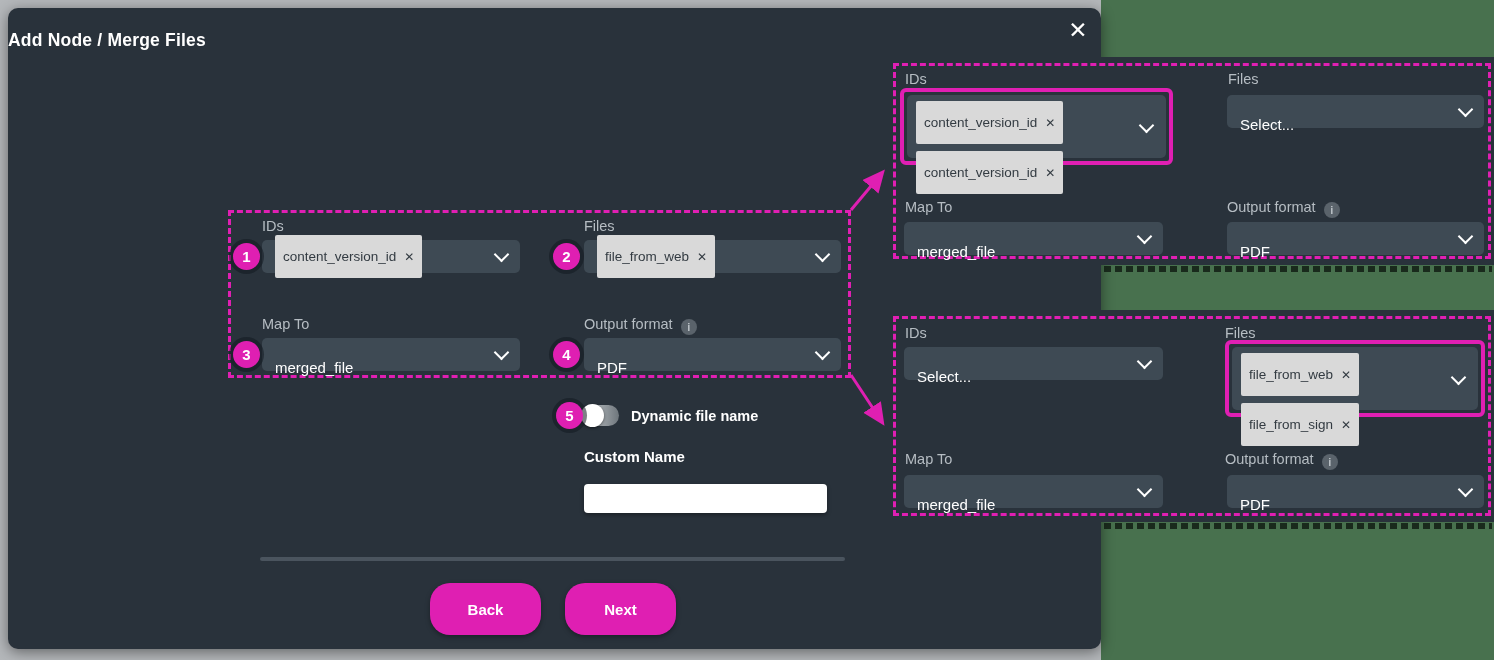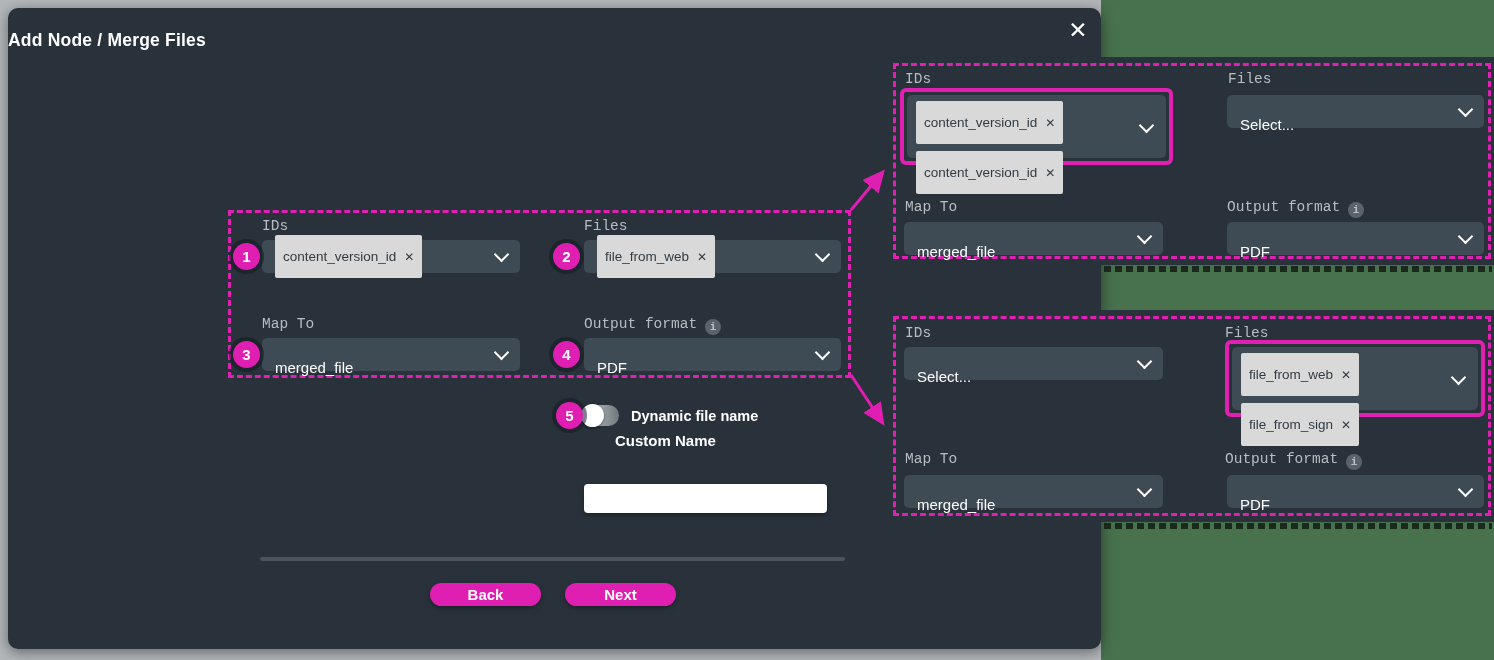--- a/index.html
+++ b/index.html
@@ -25,21 +25,21 @@
     color:#fff;font-size:17.5px;font-weight:bold;letter-spacing:.2px;
   }
   .close-btn{
     position:absolute;left:1056px;top:8px;width:28px;height:28px;
     color:#fff;font-size:23px;line-height:28px;text-align:center;cursor:pointer;
   }
 
   .dash-box{border:3px dashed #e01fb3;box-sizing:border-box;position:absolute;}
   .main-box{left:220px;top:202px;width:623px;height:168px;}
 
-  .fld-label{position:absolute;color:#b6bdc3;font-size:14.5px;white-space:nowrap;font-family:Liberation Mono, monospace;}
+  .fld-label{position:absolute;color:#b6bdc3;font-size:14.5px;white-space:nowrap;}
   .select{
     position:absolute;height:33px;background:#3e4a54;border-radius:5px;
     display:flex;align-items:center;padding:0 13px;box-sizing:border-box;
     color:#fff;font-size:15px;cursor:pointer;
   }
   .select .val{flex:1;margin-top:25px;}
   .chev{width:9px;height:9px;border-right:2.5px solid #fff;border-bottom:2.5px solid #fff;
     transform:rotate(45deg);margin-top:-5px;flex:none;}
   .tag{
     display:inline-flex;align-items:center;gap:8px;background:#d9d9d9;color:#333b42;
@@ -65,21 +65,21 @@
     background:#fff;box-shadow:0 1px 3px rgba(0,0,0,.5);
   }
   .bold-label{position:absolute;color:#fff;font-weight:bold;font-size:14.5px;white-space:nowrap;}
   .text-input{
     position:absolute;left:576px;top:476px;width:243px;height:29px;background:#fff;
     border:none;border-radius:4px;box-sizing:border-box;padding:0 8px;font-size:14px;color:#222;
     box-shadow:0 2px 4px rgba(0,0,0,.35);
   }
   .divider{position:absolute;left:252px;top:549px;width:585px;height:4px;background:#4a545e;border-radius:2px;}
   .pill-btn{
-    position:absolute;top:575px;width:111px;height:23px;border:none;border-radius:20px;
+    position:absolute;top:575px;width:111px;height:52px;border:none;border-radius:20px;
     background:#df1fb2;color:#fff;font-weight:bold;font-size:15px;cursor:pointer;
     font-family:inherit;box-shadow:0 2px 5px rgba(0,0,0,.35);
   }
 
   .panel{
     position:absolute;background:#29323b;box-shadow:0 0 0 6px #29323b;z-index:4;
     border:3px dashed #e01fb3;box-sizing:border-box;
   }
   .panel-top{left:893px;top:63px;width:598px;height:196px;}
   .panel-bottom{left:893px;top:316px;width:598px;height:200px;}
@@ -144,21 +144,21 @@
     <span class="badge" style="left:2px;top:128px;">3</span>
     <span class="badge" style="left:322px;top:128px;">4</span>
   </div>
 
   <span class="badge" style="left:548px;top:394px;">5</span>
   <div class="toggle">
     <div class="knob"></div>
   </div>
   <span class="bold-label" style="left:623px;top:400px;">Dynamic file name</span>
 
-  <span class="bold-label" style="left:576px;top:424px;font-size:15px;margin-left:31px;">Custom Name</span>
+  <span class="bold-label" style="left:576px;top:440px;font-size:15px;">Custom Name</span>
   <input class="text-input" type="text" value="" style="">
 
   <div class="divider"></div>
   <button class="pill-btn" style="left:422px;">Back</button>
   <button class="pill-btn" style="left:557px;">Next</button>
 </div>
 
 <div class="panel panel-top">
   <span class="fld-label" style="left:9px;top:5px;">IDs</span>
   <div class="hl-box" style="left:4px;top:22px;width:273px;height:77px;">

